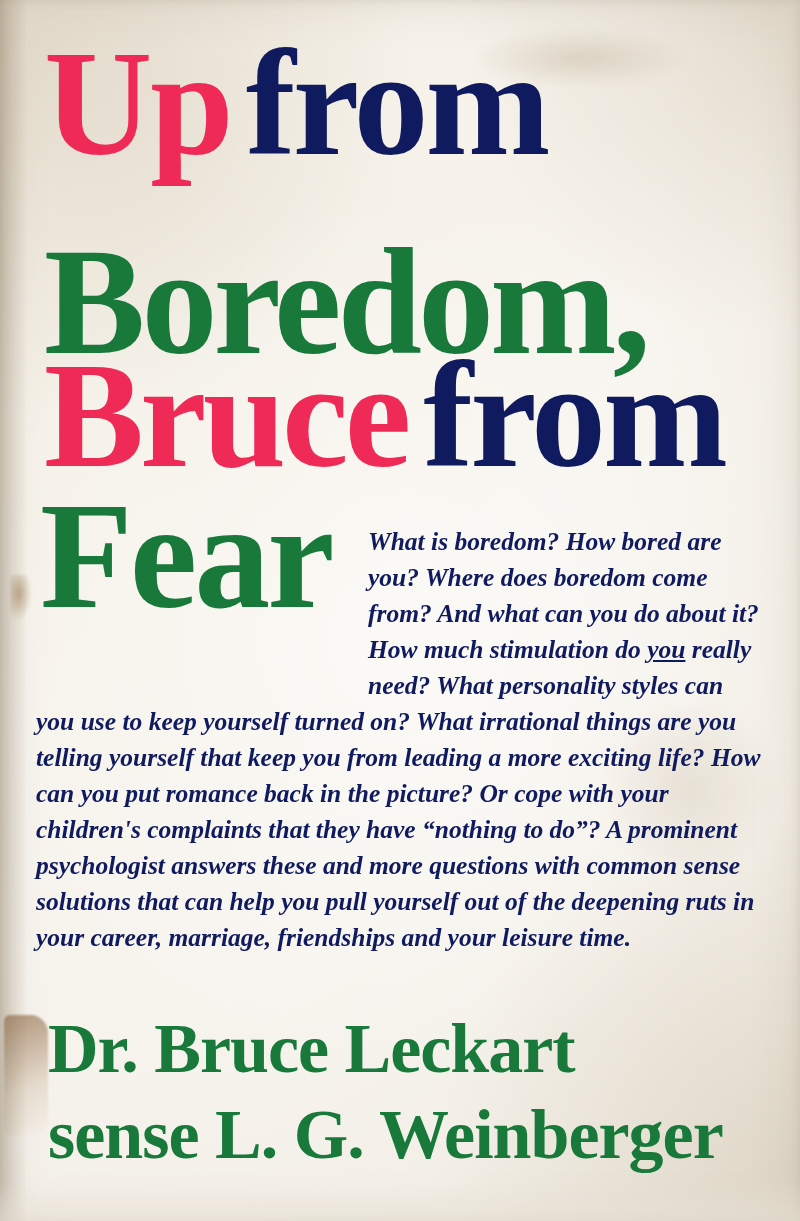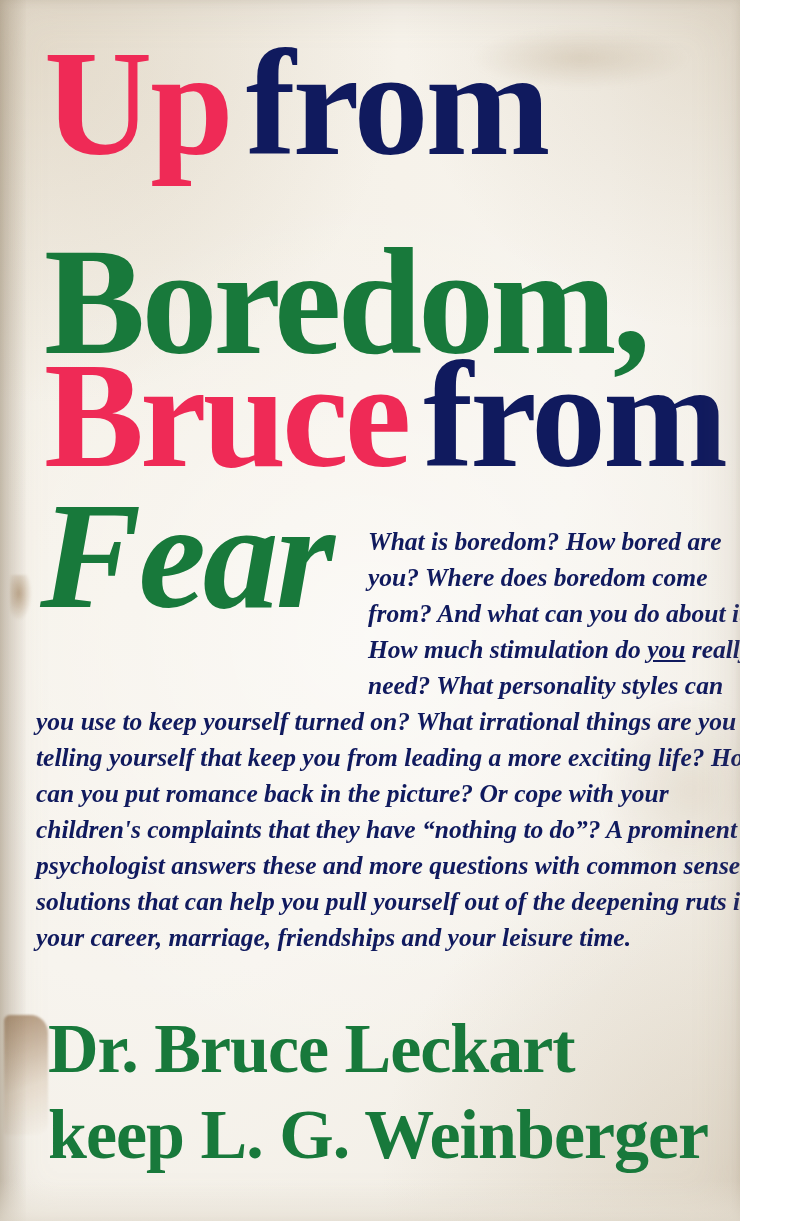--- a/index.html
+++ b/index.html
@@ -9,21 +9,21 @@
   }
   body {
     width: 800px;
     height: 1221px;
     overflow: hidden;
     font-family: "Liberation Serif", serif;
   }
 
   .cover {
     position: relative;
-    width: 740px;
+    width: 800px;
     height: 1221px;
     background:
       radial-gradient(ellipse at 20% 12%, #f3efe6 0%, #f6f2ea 30%, #f7f4ee 55%, #efeae0 100%);
     overflow: hidden;
   }
 
   
   .paper-tint {
     position: absolute;
     inset: 0;
@@ -130,21 +130,20 @@
   .t-down .w-down { color: #ef2a56; letter-spacing: -4px; }
   .t-down .w-from { color: #101a5e; letter-spacing: -3px; margin-left: 16px; }
 
   .t-fear {
     left: 40px;
     top: 480px;
     font-size: 152px;
     line-height: 1;
     color: #18793b;
     letter-spacing: -3px;
-    font-style: italic;
   }
 
   
   .blurb {
     position: absolute;
     left: 36px;
     top: 524px;
     width: 728px;
     color: #101a5e;
     font-family: "Liberation Serif", serif;
@@ -221,21 +220,21 @@
     </div>
 
   </div>
 
   <div class="blurb">
     <span class="float-carve"></span><span>What is boredom? How bored are you? Where does boredom come from? And what can you do about it? How much stimulation do <u>you</u> really need? What personality styles can you use to keep yourself turned on? What irrational things are you telling yourself that keep you from leading a more exciting life? How can you put romance back in the picture? Or cope with your children's complaints that they have “nothing to do”? A prominent psychologist answers these and more questions with common sense solutions that can help you pull yourself out of the deepening ruts in your career, marriage, friendships and your leisure time.</span>
   </div>
 
   <div class="authors">
     <span>Dr. Bruce Leckart</span>
-    <span class="line2">keep L. G. Weinberger</span>
+    <span class="line2">sense L. G. Weinberger</span>
   </div>
 
   <div class="stain-b"></div>
   <div class="stain-a"></div>
   <div class="spine-shade"></div>
   <div class="edge-shade"></div>
   <div class="bottom-fade"></div>
 
 </div>
 

